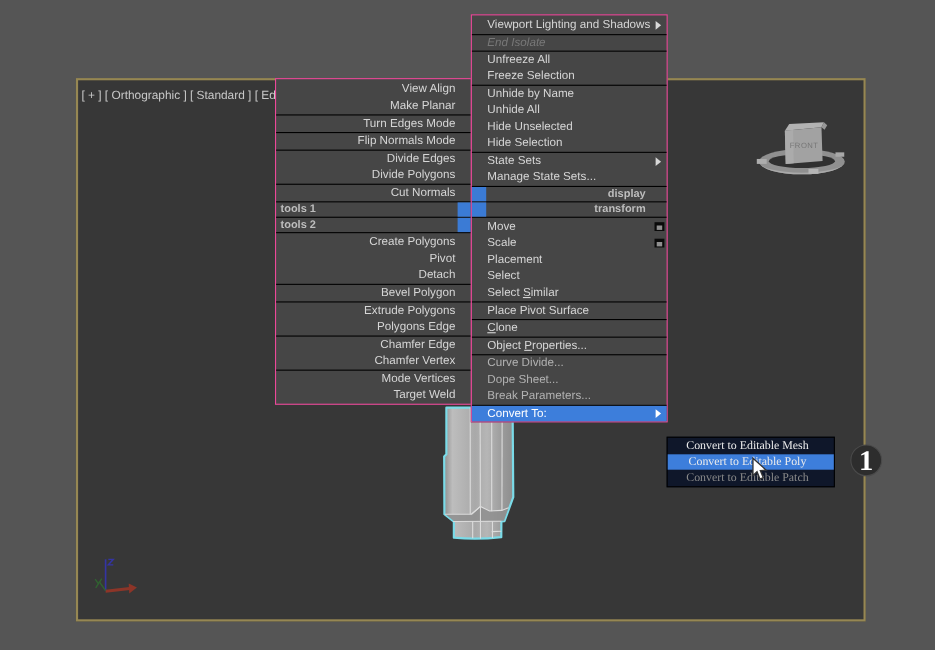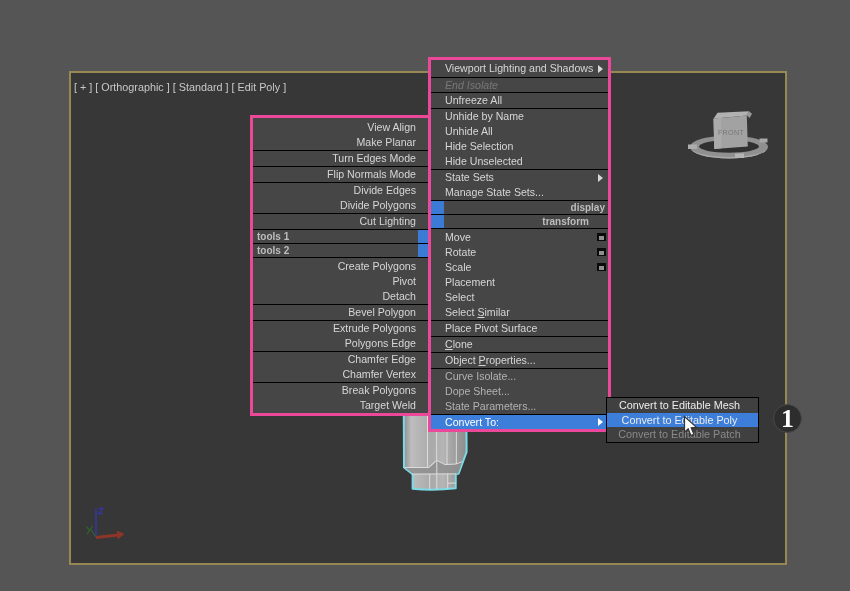--- a/index.html
+++ b/index.html
@@ -1,43 +1,43 @@
 <!DOCTYPE html>
 <html><head>
 <meta charset="utf-8">
 <style>
   html,body{margin:0;padding:0;}
   #root{position:relative;width:850px;height:591px;background:#555555;overflow:hidden;
         font-family:"Liberation Sans", sans-serif;}
   #vp{position:absolute;left:69px;top:71px;width:718px;height:494px;
       border:2px solid #968753;background:#373737;box-sizing:border-box;}
   #vplabel{position:absolute;left:74px;top:81px;font-size:10.8px;color:#c9c9c9;white-space:nowrap;z-index:2;}
-  .panel{position:absolute;background:#464646;border:3px solid #ec4899;z-index:5;margin-top:44px;}
+  .panel{position:absolute;background:#464646;border:1px solid #ec4899;z-index:5;}
   .row{height:15px;line-height:15px;font-size:10.6px;color:#d6d6d6;padding:0 14px;
        white-space:nowrap;position:relative;}
   .rr .row{text-align:left;}
   .lr .row{text-align:right;}
   .sep{height:1px;background:#000;}
   .sp1{height:1px;}
   .dis{color:#787878;font-style:italic;}
   .bar{height:13px;line-height:13px;font-weight:bold;font-size:10px;color:#bdbdbd;
        position:relative;white-space:nowrap;}
   .bsq{position:absolute;top:0;bottom:0;width:12.5px;background:#3b7bd5;}
   .arr{position:absolute;right:5px;top:50%;margin-top:-4px;width:0;height:0;
        border-left:5.5px solid #d8d8d8;border-top:4.5px solid transparent;border-bottom:4.5px solid transparent;}
   .hl{background:#3d7edb;color:#fff;}
   .hl .arr{border-left-color:#fff;}
   .ico{position:absolute;right:2px;top:3px;width:9px;height:8px;background:#0a0a0a;}
   .ico i{position:absolute;left:2px;top:3px;width:5px;height:4px;background:#8f8f8f;}
   u{text-decoration:underline;}
   #badge{position:absolute;left:773px;top:404px;width:27px;height:27px;border-radius:50%;
          background:#2d2d2d;border:1px solid #4a4a4a;z-index:8;color:#fff;
          font-family:"Liberation Serif",serif;font-size:26px;font-weight:bold;text-align:center;line-height:27px;}
-  #submenu{position:absolute;left:606px;top:397px;width:151px;background:#404040;
-           border:1px solid #000;z-index:7;}
+  #submenu{position:absolute;left:606px;top:397px;width:151px;background:#0f172a;
+           border:1px solid #000;z-index:7;font-family:Liberation Serif, serif;}
   #submenu .srow{height:14.5px;line-height:14.5px;font-size:10.8px;text-align:center;
                  color:#ececec;white-space:nowrap;padding-right:6px;}
 </style>
 </head>
 <body>
 <div id="root">
   <div id="vp"></div>
   <div id="vplabel">[ + ] [ Orthographic ] [ Standard ] [ Edit Poly ]</div>
 
   <svg id="obj" style="position:absolute;left:395px;top:363px;z-index:1;" width="85" height="132" viewBox="0 0 85 132">
@@ -94,85 +94,83 @@
     <div class="row">View Align</div>
     <div class="row">Make Planar</div>
     <div class="sep"></div>
     <div class="row">Turn Edges Mode</div>
     <div class="sep"></div>
     <div class="row">Flip Normals Mode</div>
     <div class="sep"></div>
     <div class="row">Divide Edges</div>
     <div class="row">Divide Polygons</div>
     <div class="sep"></div>
-    <div class="row">Cut Lighting</div>
+    <div class="row">Cut Normals</div>
     <div class="sep"></div>
     <div class="bar" style="padding-left:4px;">tools 1<span class="bsq" style="right:0;"></span></div>
     <div class="sep"></div>
     <div class="bar" style="padding-left:4px;">tools 2<span class="bsq" style="right:0;"></span></div>
     <div class="sep"></div>
     <div class="sp1"></div>
     <div class="row">Create Polygons</div>
     <div class="row">Pivot</div>
     <div class="row">Detach</div>
     <div class="sep"></div>
     <div class="row">Bevel Polygon</div>
     <div class="sep"></div>
     <div class="row">Extrude Polygons</div>
     <div class="row">Polygons Edge</div>
     <div class="sep"></div>
     <div class="row">Chamfer Edge</div>
     <div class="row">Chamfer Vertex</div>
     <div class="sep"></div>
-    <div class="row">Break Polygons</div>
+    <div class="row">Mode Vertices</div>
     <div class="row">Target Weld</div>
   </div>
 
   <div class="panel rr" style="left:428px;top:13px;width:177px;">
     <div class="row" style="height:17px;line-height:17px;">Viewport Lighting and Shadows<span class="arr"></span></div>
     <div class="sep"></div>
     <div class="row dis" style="height:14px;line-height:14px;">End Isolate</div>
     <div class="sep"></div>
     <div class="row">Unfreeze All</div>
+    <div class="row">Freeze Selection</div>
     <div class="sep"></div>
     <div class="row">Unhide by Name</div>
     <div class="row">Unhide All</div>
+    <div class="row">Hide Unselected</div>
     <div class="row">Hide Selection</div>
-    <div class="row">Hide Unselected</div>
     <div class="sep"></div>
     <div class="row">State Sets<span class="arr"></span></div>
     <div class="row">Manage State Sets...</div>
     <div class="sep"></div>
-    <div class="bar" style="text-align:right;padding-right:3px;">display<span class="bsq" style="left:0;"></span></div>
+    <div class="bar" style="text-align:right;padding-right:19px;">display<span class="bsq" style="left:0;"></span></div>
     <div class="sep"></div>
     <div class="bar" style="text-align:right;padding-right:19px;">transform<span class="bsq" style="left:0;"></span></div>
     <div class="sep"></div>
     <div class="sp1"></div>
     <div class="row">Move<span class="ico">
-          <i></i>
-        </span></div>
-    <div class="row">Rotate<span class="ico">
           <i></i>
         </span></div>
     <div class="row">Scale<span class="ico">
           <i></i>
         </span></div>
     <div class="row">Placement</div>
     <div class="row">Select</div>
     <div class="row">Select <u>S</u>imilar</div>
     <div class="sep"></div>
     <div class="row">Place Pivot Surface</div>
     <div class="sep"></div>
     <div class="row"><u>C</u>lone</div>
     <div class="sep"></div>
     <div class="row">Object <u>P</u>roperties...</div>
     <div class="sep"></div>
-    <div class="row" style="color:#b2b2b2;">Curve Isolate...</div>
+    <div class="row" style="color:#b2b2b2;">Curve Divide...</div>
     <div class="row" style="color:#b2b2b2;">Dope Sheet...</div>
-    <div class="row" style="color:#b2b2b2;">State Parameters...</div>
+    <div class="row" style="color:#b2b2b2;">Break Parameters...</div>
     <div class="sep"></div>
     <div class="row hl" style="height:14px;line-height:14px;">Convert To:<span class="arr"></span></div>
   </div>
 
   <div id="submenu">
     <div class="srow">Convert to Editable Mesh</div>
     <div class="srow hl" style="height:14px;line-height:14px;">Convert to Editable Poly</div>
     <div class="srow" style="height:15px;line-height:15px;color:#8a8a8a;">Convert to Editable Patch</div>
   </div>
 

